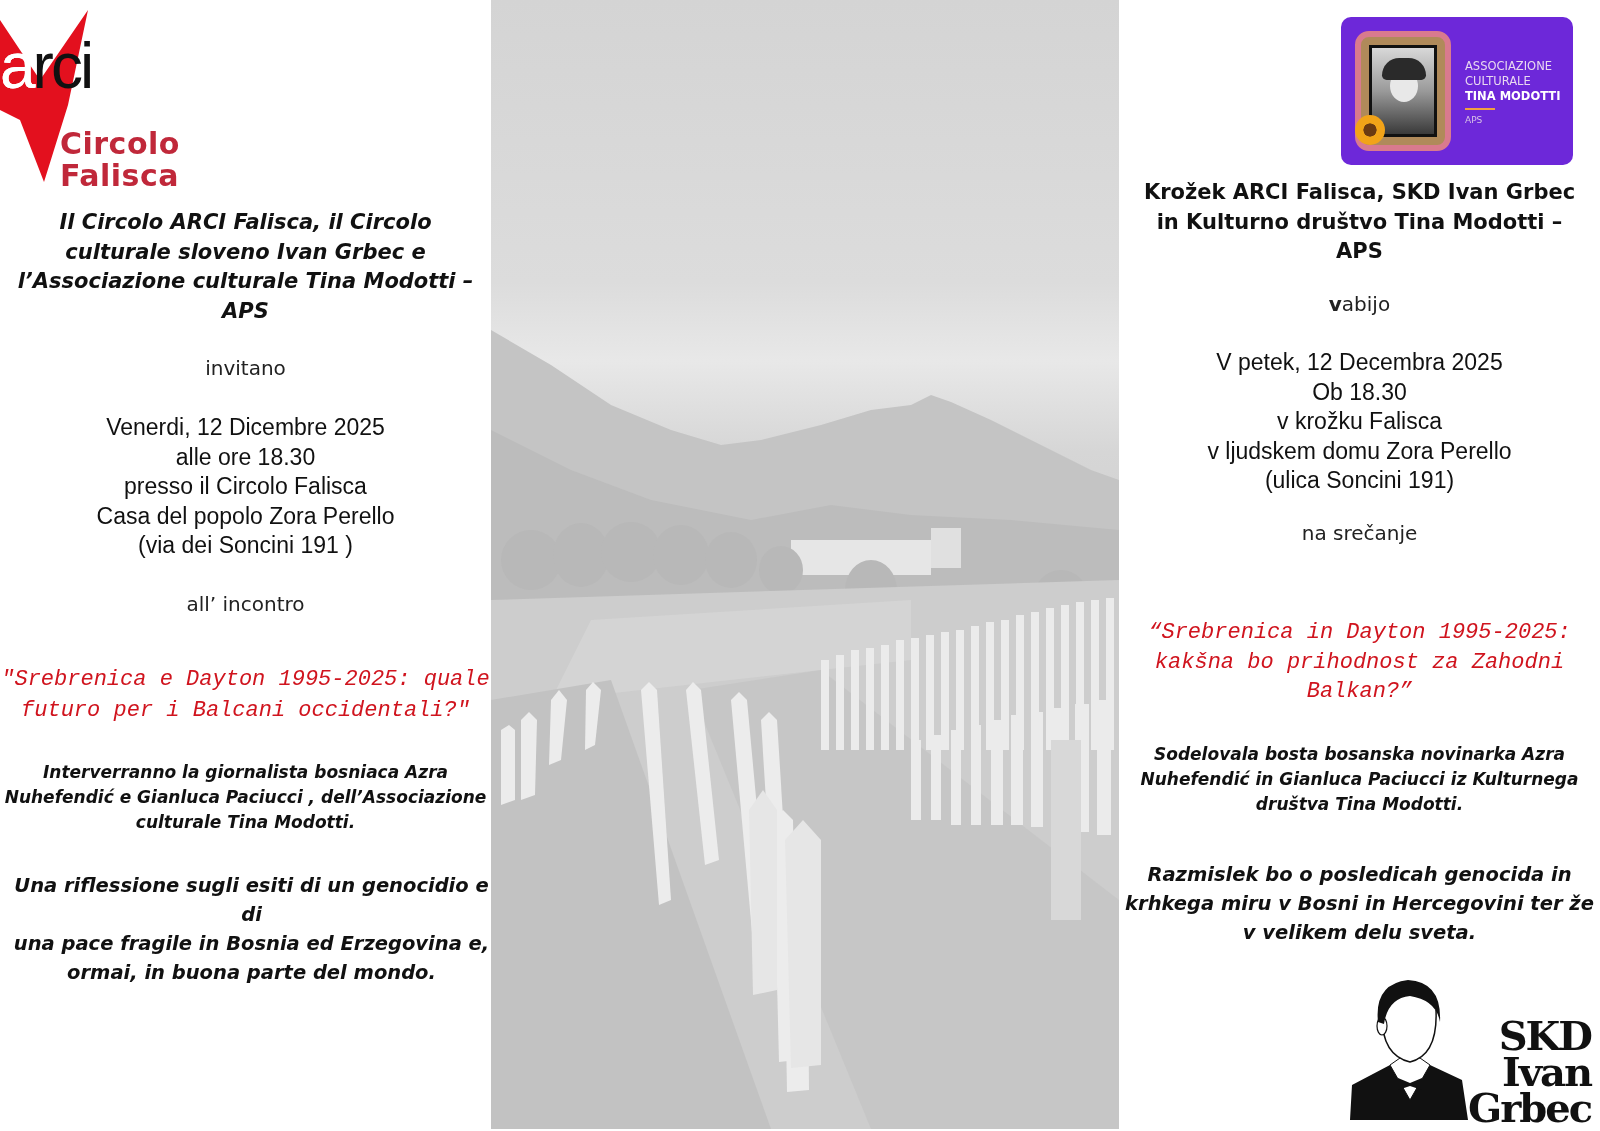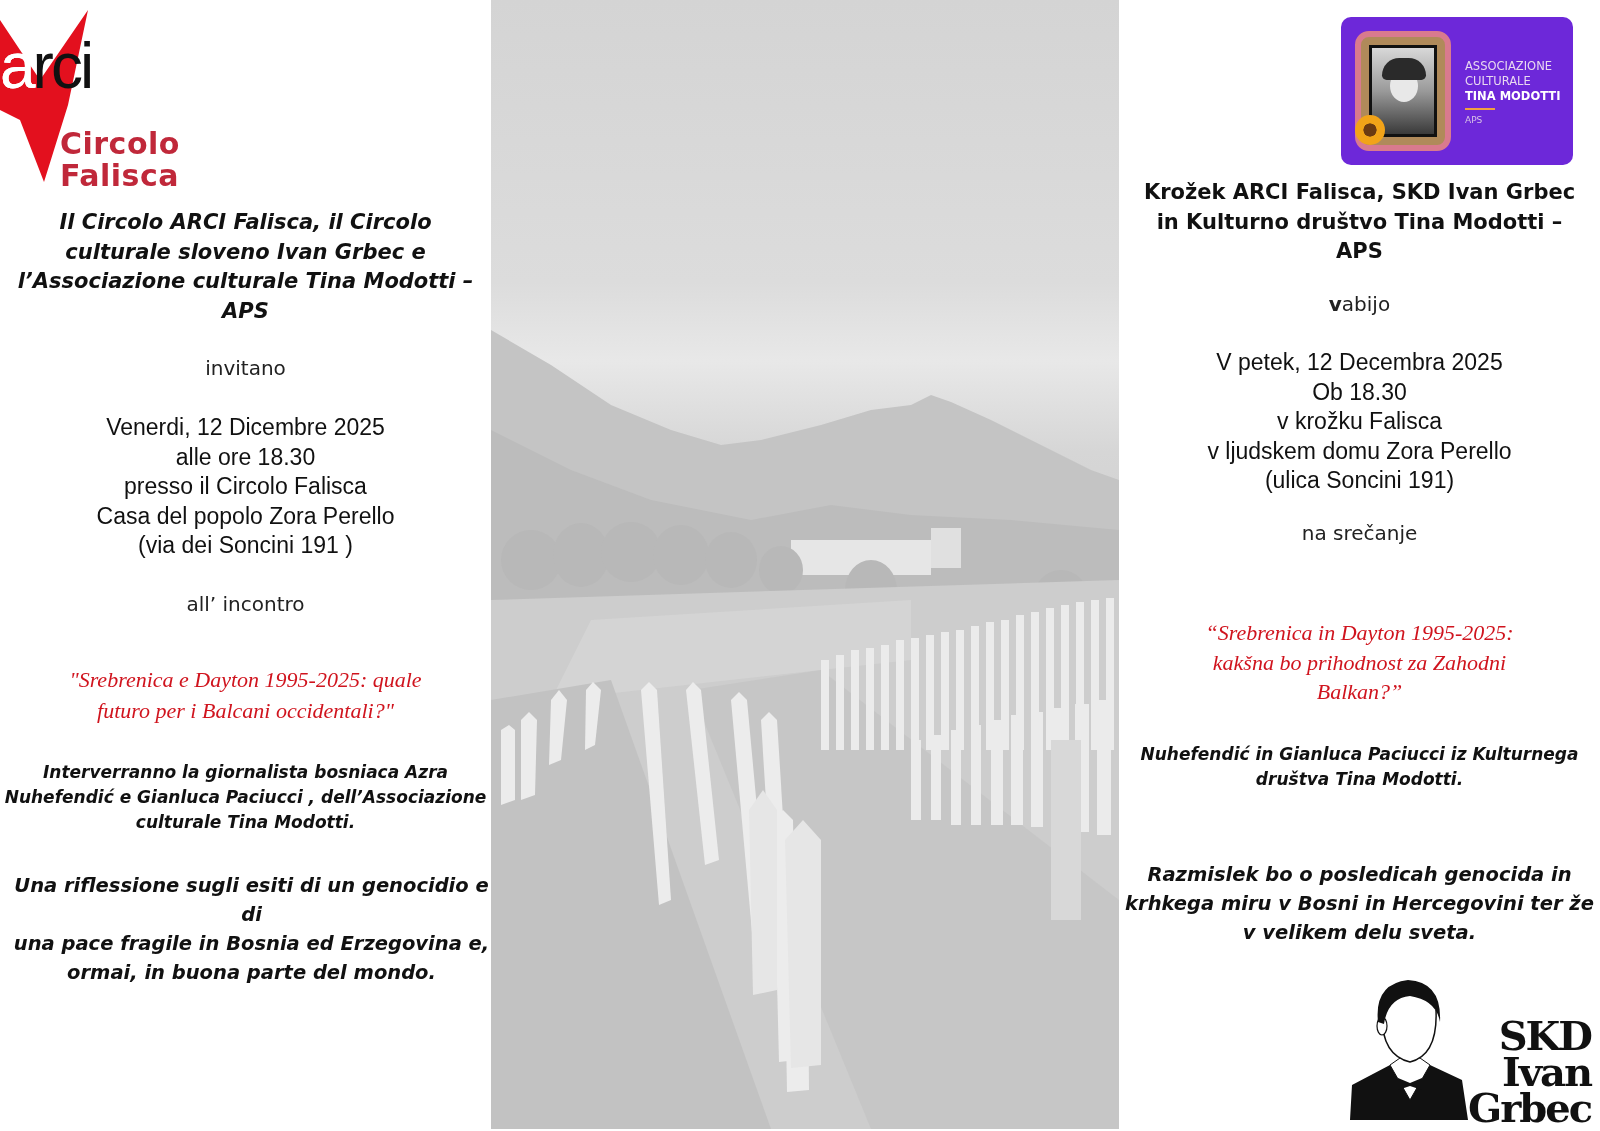--- a/index.html
+++ b/index.html
@@ -34,21 +34,21 @@
     .photo { position: absolute; left: 491px; top: 0; width: 628px; height: 1129px; overflow: hidden;
       background: linear-gradient(180deg, #d4d4d4 0%, #dcdcdc 25%, #e8e8e8 32%, #d6d6d6 40%, #c8c8c8 60%, #cfcfcf 100%); }
     .photo svg { position: absolute; left: 0; top: 0; }
 
     
     .blk { position: absolute; left: 0; width: 100%; text-align: center; }
     .org { font-family: "DejaVu Sans", sans-serif; font-weight: 700; font-size: 21px; line-height: 29.5px; color: #111; }
     .verb { font-family: "DejaVu Sans", sans-serif; font-size: 20px; color: #222; }
     .verb b { font-weight: 700; }
     .when { font-family: "Liberation Sans", sans-serif; font-weight: 400; font-size: 23px; line-height: 29.5px; color: #111; }
-    .title { font-family: Liberation Serif, serif; font-style: italic; font-size: 22px; line-height: 31px; color: #d0141e; }
+    .title { font-family: Liberation Mono, monospace; font-style: italic; font-size: 22px; line-height: 31px; color: #d0141e; }
     .speakers { font-family: "DejaVu Sans", sans-serif; font-style: italic; font-weight: 700; font-size: 17px; line-height: 25px; color: #111; }
     .reflect { font-family: "DejaVu Sans", sans-serif; font-style: italic; font-weight: 700; font-size: 19.5px; line-height: 29px; color: #111; }
     .line { display: block; }
 
     
     .skd-logo { position: absolute; left: 1350px; top: 970px; width: 240px; height: 150px; }
     .skd-text { position: absolute; left: 118px; top: 48px; font-family: "DejaVu Serif", serif; font-weight: 700; font-size: 40px; line-height: 36px; letter-spacing: -2px; color: #111; text-align: right; }
   </style>
 </head>
 <body>
@@ -221,20 +221,21 @@
 
   <div class="blk verb" style="top:521px;">na srečanje</div>
 
   <div class="blk title" style="top:618px; line-height:29.5px;">
     <span class="line">“Srebrenica in Dayton 1995-2025:</span>
     <span class="line">kakšna bo prihodnost za Zahodni</span>
     <span class="line">Balkan?”</span>
   </div>
 
   <div class="blk speakers" style="top:742px;">
+    <span class="line">Sodelovala bosta bosanska novinarka Azra</span>
     <span class="line">Nuhefendić in Gianluca Paciucci iz Kulturnega</span>
     <span class="line">društva Tina Modotti.</span>
   </div>
 
   <div class="blk reflect" style="top:860px;">
     <span class="line">Razmislek bo o posledicah genocida in</span>
     <span class="line">krhkega miru v Bosni in Hercegovini ter že</span>
     <span class="line">v velikem delu sveta.</span>
   </div>
 </div>

